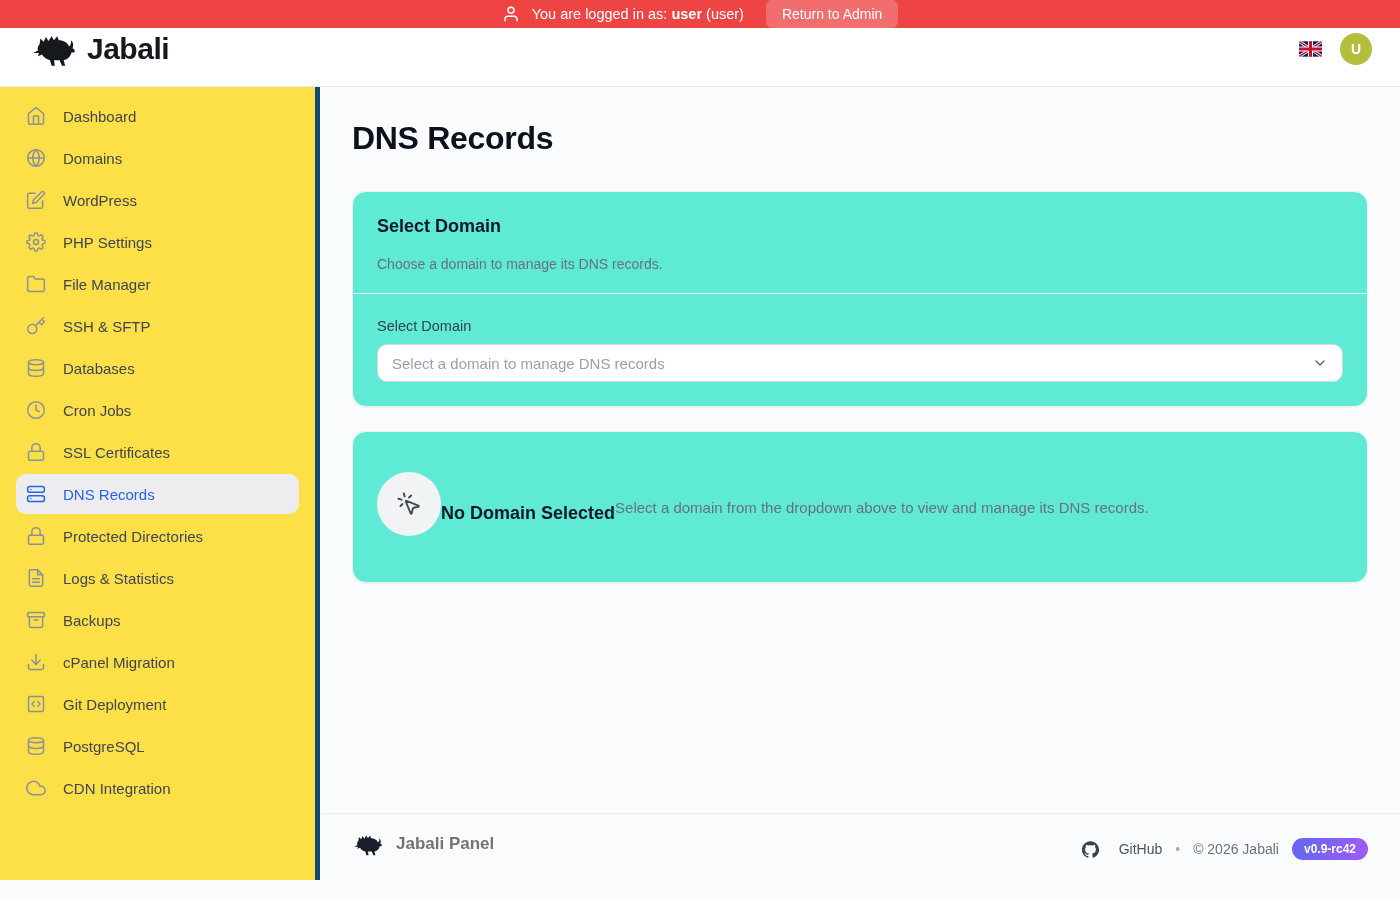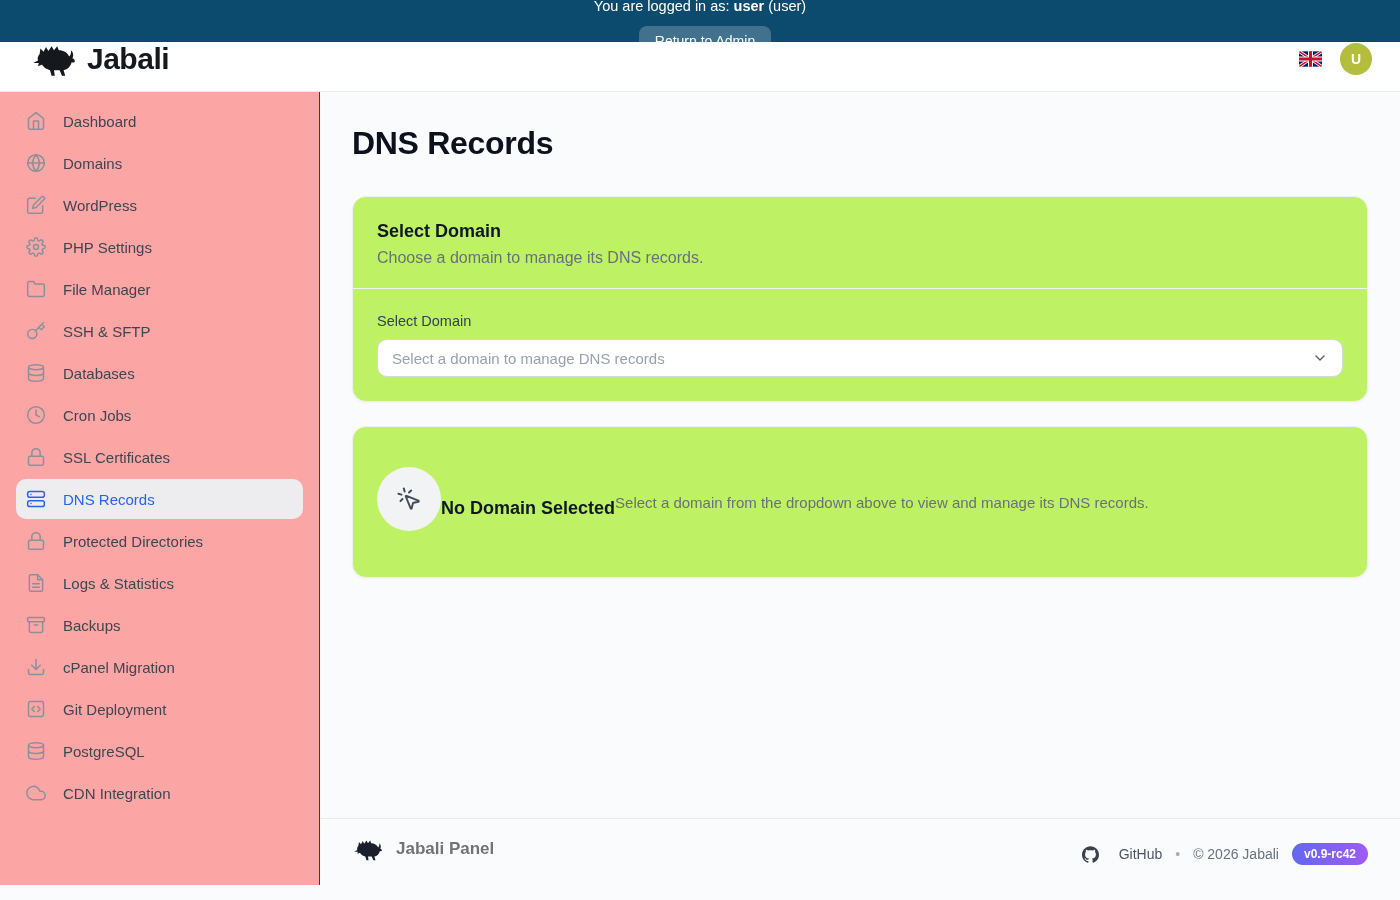--- a/index.html
+++ b/index.html
@@ -1,49 +1,49 @@
 <!DOCTYPE html>
 <html><head>
 <meta charset="utf-8">
 <style>
   * { margin:0; padding:0; box-sizing:border-box; }
   html,body { width:1400px; height:900px; overflow:hidden; }
   body { font-family:"Liberation Sans","DejaVu Sans",sans-serif; background:#fafbfc; color:#101828; }
 
   
-  .topbar { height:42px; background:#0c4a6e; display:flex; align-items:center; justify-content:center; gap:12px; color:#fff; font-size:14.5px;flex-direction:column; }
+  .topbar { height:28px; background:#ef4444; display:flex; align-items:center; justify-content:center; gap:12px; color:#fff; font-size:14.5px; }
   .topbar svg { width:18px; height:18px; stroke:#fff; }
   .topbar b { font-weight:700; }
   .return-btn { background:rgba(255,255,255,.22); border:none; border-radius:8px; padding:7px 16px; color:#fff; font-size:14px; font-family:inherit; margin-left:10px; cursor:pointer; }
 
   
-  .header { height:50px; background:#fff; border-bottom:1px solid #e9ebee; display:flex; align-items:center; justify-content:space-between; padding:0 28px 16px 30px; }
+  .header { height:59px; background:#fff; border-bottom:1px solid #e9ebee; display:flex; align-items:center; justify-content:space-between; padding:0 28px 16px 30px; }
   .brand { display:flex; align-items:center; gap:9px; cursor:pointer; }
   .brand svg { width:48px; height:38px; fill:#15181d; }
   .brand-name { font-size:30px; font-weight:800; color:#15181d; letter-spacing:-.5px; }
   .header-right { display:flex; align-items:center; gap:18px; }
   .flag { width:23px; height:16px; border-radius:2px; overflow:hidden; display:block; cursor:pointer; }
   .avatar { width:32px; height:32px; border-radius:50%; background:#b4bd3c; color:#fff; font-size:14px; font-weight:700; display:flex; align-items:center; justify-content:center; cursor:pointer; }
 
   
   .layout { display:flex; height:793px; }
-  .sidebar { width:320px; flex:none; background:#fca5a5; border-right:1px solid #0c4a6e; padding:7px 0; overflow:hidden; }
+  .sidebar { width:320px; flex:none; background:#fde047; border-right:5px solid #0c4a6e; padding:7px 0; overflow:hidden; }
   .nav-item { display:flex; align-items:center; gap:17px; margin:2px 16px; padding:0 12px 0 10px; height:40px; border-radius:10px; font-size:15px; color:#3f4651; cursor:pointer; }
   .nav-item svg { width:20px; height:20px; stroke:#8b919c; fill:none; stroke-width:1.8; stroke-linecap:round; stroke-linejoin:round; flex:none; }
   .nav-item.active { background:#ededf0; color:#2563eb; font-weight:500; }
   .nav-item.active svg { stroke:#2563eb; }
 
   .main { flex:1; display:flex; flex-direction:column; background:#fafbfc; min-width:0; }
   .content { padding:33px 32px 0; }
   .page-title { font-size:32px; font-weight:800; color:#0c111d; margin-bottom:34px; letter-spacing:-.3px; }
 
-  .card { background:#bef264; border:1px solid #eef0f3; border-radius:14px; box-shadow:0 1px 2px rgba(16,24,40,.04); }
+  .card { background:#5eead4; border:1px solid #eef0f3; border-radius:14px; box-shadow:0 1px 2px rgba(16,24,40,.04); }
   .card-head { padding:24px 24px 21px; border-bottom:1px solid #f2f3f5; }
   .card-title { font-size:18px; font-weight:700; color:#101828; }
-  .card-desc { font-size:16px; color:#69707d; margin-top:7px; }
+  .card-desc { font-size:14px; color:#69707d; margin-top:19px; }
   .card-body { padding:24px; }
   .field-label { display:block; font-size:14.5px; color:#344054; margin-bottom:10px; }
   .select { height:38px; border:1px solid #d4d8dd; border-radius:10px; background:#fff; display:flex; align-items:center; justify-content:space-between; padding:0 14px; font-size:15px; color:#98a1ab; cursor:pointer; }
   .select svg { width:16px; height:16px; stroke:#555e6b; fill:none; stroke-width:2; stroke-linecap:round; stroke-linejoin:round; }
 
   .card.empty { margin-top:24px; padding:40px 24px 46px; display:flex; flex-direction:row; align-items:center; text-align:center; }
   .icon-circle { width:64px; height:64px; border-radius:50%; background:#f2f3f5; display:flex; align-items:center; justify-content:center; }
   .icon-circle svg { width:26px; height:26px; stroke:#444b57; fill:none; stroke-width:1.8; stroke-linecap:round; stroke-linejoin:round; }
   .empty-title { font-size:18px; font-weight:700; color:#101828; margin-top:19px; }
   .empty-desc { font-size:15px; color:#69707d; margin-top:9px; max-width:560px; line-height:1.35; }

